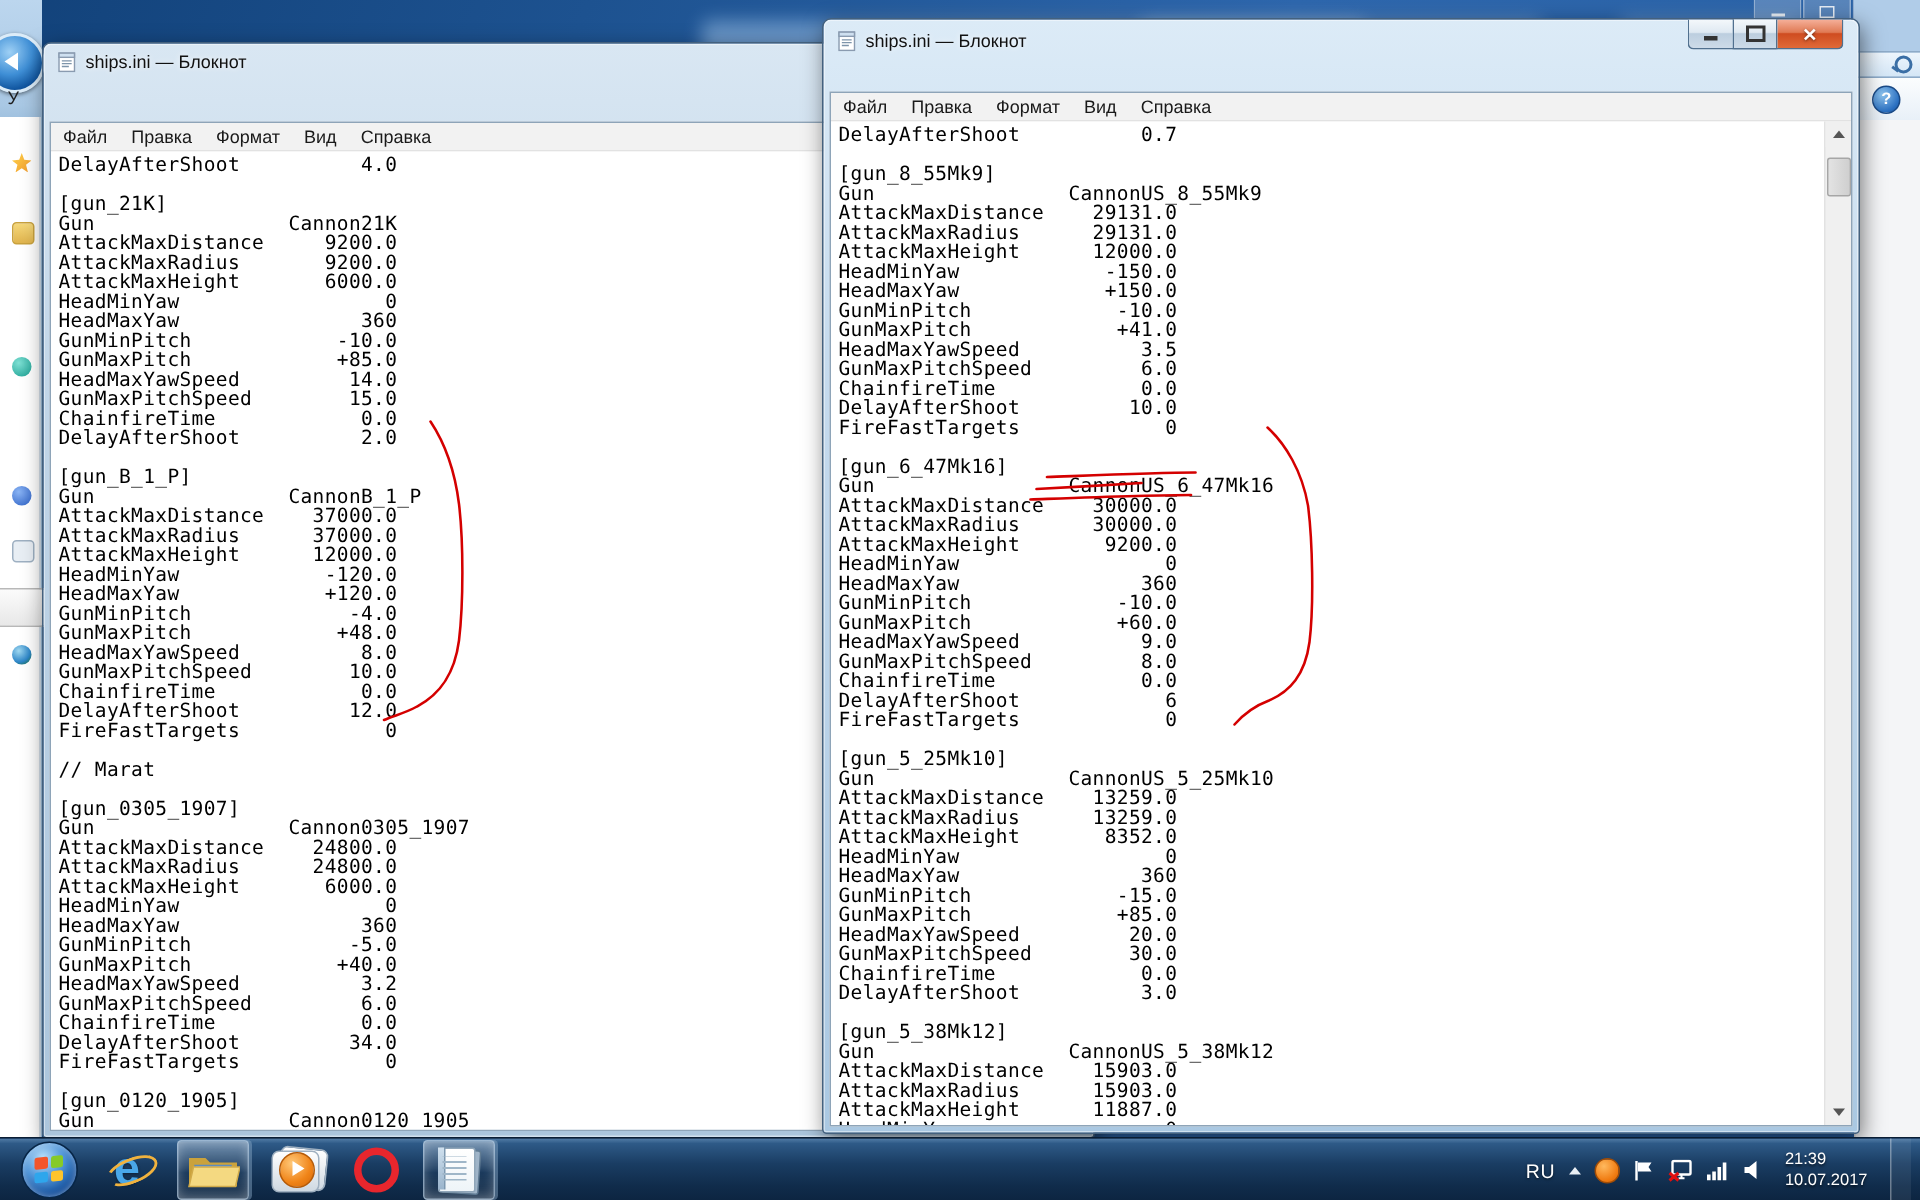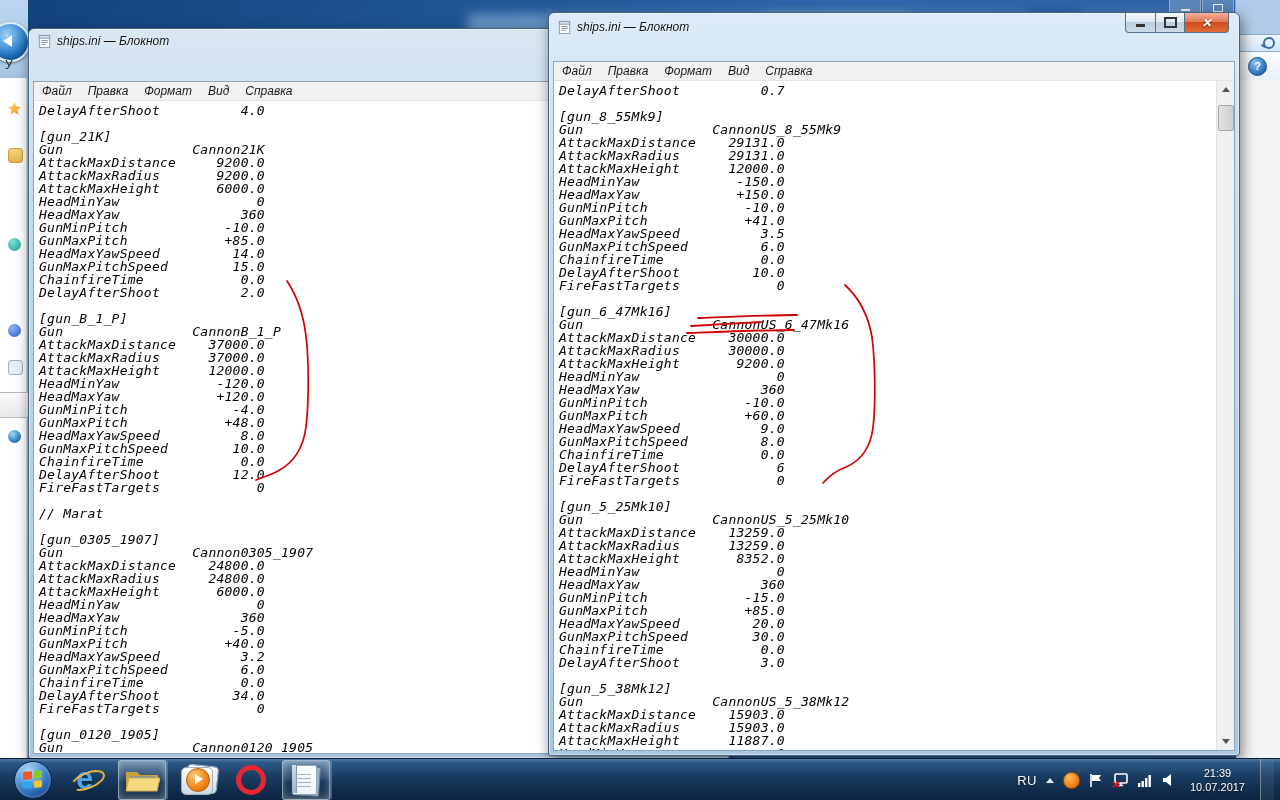--- a/index.html
+++ b/index.html
@@ -48,21 +48,21 @@
   .er-search{position:absolute;left:0;top:34px;width:44px;height:16px;background:linear-gradient(#eef6fd,#d4e6f6);border:1px solid #8eabc8;}
   .search-glyph{position:absolute;right:6px;top:2px;width:8px;height:8px;border:2px solid #3a6ea5;border-radius:50%;}
   .search-glyph::after{content:"";position:absolute;left:-4px;top:6px;width:5px;height:2px;background:#3a6ea5;transform:rotate(35deg);}
   .er-toolbar{position:absolute;left:0;top:52px;width:44px;height:28px;background:linear-gradient(#fbfdfe,#e8f0f8);border-bottom:1px solid #d0dce8;}
   .help-btn{position:absolute;left:12px;top:5px;width:17px;height:17px;border-radius:50%;
     background:radial-gradient(circle at 35% 30%,#8ec4ef,#2a6fc0 70%,#1c4f92);border:1px solid #1a4a86;
     color:#fff;font-size:11px;font-weight:bold;text-align:center;line-height:17px;}
   .er-content{position:absolute;left:0;top:80px;width:44px;height:678px;background:#f4f5f7;border-left:1px solid #dcdfe3;}
   
   .npwin{position:absolute;border:1px solid #44617e;border-radius:6px 6px 3px 3px;
-    box-shadow:0 0 0 1px rgba(255,255,255,.45) inset,2px 5px 14px rgba(0,0,0,.5);font-style:italic;}
+    box-shadow:0 0 0 1px rgba(255,255,255,.45) inset,2px 5px 14px rgba(0,0,0,.5);}
   .npwin .titlebar{position:absolute;left:0;top:0;right:0;display:flex;align-items:center;gap:5px;padding-left:8px;}
   .np-title{font-size:12px;color:#111;text-shadow:0 0 4px rgba(255,255,255,.9);white-space:nowrap;}
   .client{position:absolute;left:4px;right:4px;bottom:4px;background:#fff;border:1px solid #8ea4b8;}
   .menubar{height:18px;background:#f2f2f2;display:flex;align-items:center;font-size:12px;color:#1a1a1a;border-bottom:1px solid #e2e2e2;}
   .menubar span{padding:0 8px;}
   .textarea{position:absolute;left:0;right:0;top:19px;bottom:0;overflow:hidden;background:#fff;}
   pre.code{margin:0;padding:3px 2px 0 5px;font-family:"DejaVu Sans Mono",monospace;
     font-size:13px;line-height:13px;letter-spacing:.24px;color:#000;white-space:pre;}
   .win-left{left:28px;top:28px;width:700px;height:729px;background:linear-gradient(#d9e7f3,#c2d6e8 30%,#abc5dc);z-index:2;}
   .win-left .titlebar{height:24px;}
@@ -122,21 +122,21 @@
   .npb-back{position:absolute;left:4px;top:2px;width:23px;height:28px;background:#9fb4c8;border:1px solid #5f7避8;border:1px solid #5f7a92;border-radius:2px;transform:rotate(4deg);}
   .npb-page{position:absolute;left:1px;top:1px;width:23px;height:28px;background:linear-gradient(#ffffff,#eef4f8);border:1px solid #8fa5b8;border-radius:2px;}
   .npb-lines{position:absolute;left:4px;top:7px;width:16px;height:16px;
     background:repeating-linear-gradient(#0000 0,#0000 3px,#9fb6c8 3px,#9fb6c8 4px);}
   .npb-spine{position:absolute;left:1px;top:1px;width:4px;height:28px;background:linear-gradient(#cfe0ee,#9ab4cc);border-right:1px solid #7d98b0;}
   
   .tray{margin-left:auto;display:flex;align-items:center;gap:9px;padding-right:6px;height:100%;color:#fff;}
   .tray-lang{font-size:13px;letter-spacing:.5px;text-shadow:0 1px 2px rgba(0,0,0,.6);}
   .tray-caret{width:0;height:0;border-left:4px solid transparent;border-right:4px solid transparent;border-bottom:5px solid #e8eef4;}
   .avast{width:15px;height:15px;border-radius:50%;background:radial-gradient(circle at 35% 30%,#ffb95e,#f07c12 65%,#d06008);border:1px solid #a04c06;}
-  .clock{font-size:11px;line-height:14px;text-align:center;text-shadow:0 1px 2px rgba(0,0,0,.7);padding:0 6px;}
+  .clock{font-size:11px;line-height:14px;text-shadow:0 1px 2px rgba(0,0,0,.7);padding:0 6px;}
   .showdesk{width:13px;height:42px;border-left:1px solid rgba(255,255,255,.35);background:rgba(255,255,255,.07);}
   .trayicon{display:flex;align-items:center;}
   
   .np-ico-sm{width:15px;height:15px;flex:0 0 auto;}
 </style>
 </head>
 <body>
 
 <div class="abs blurband">
   <div class="blob blob1"></div>

